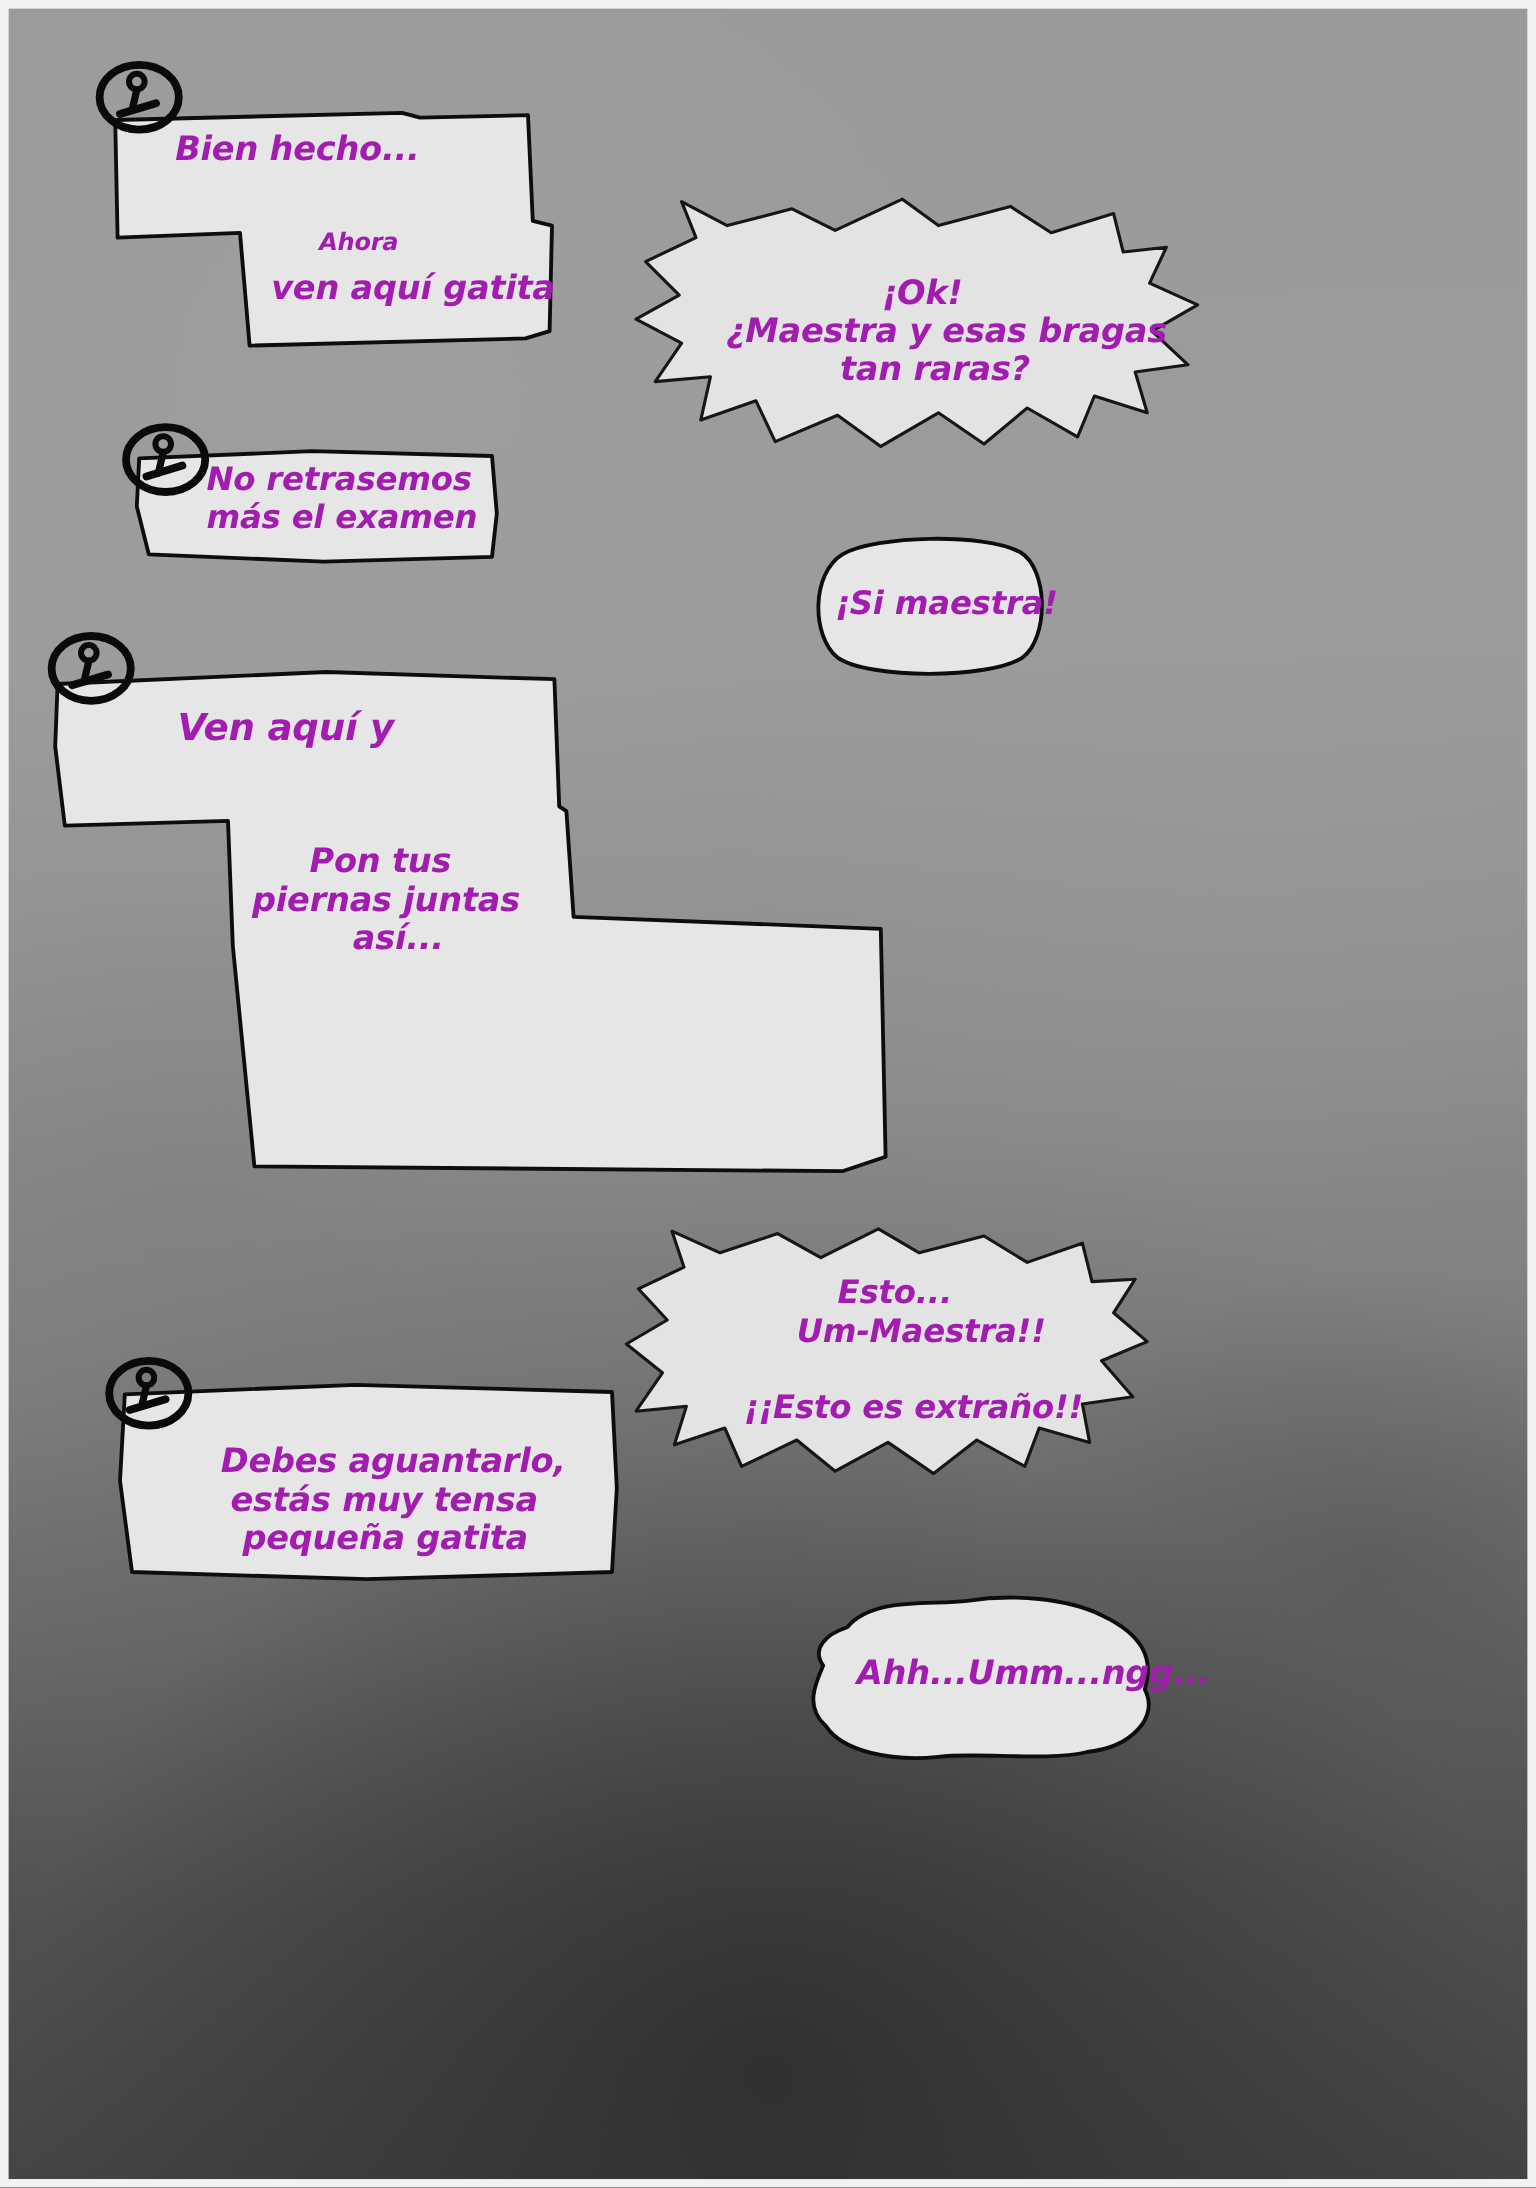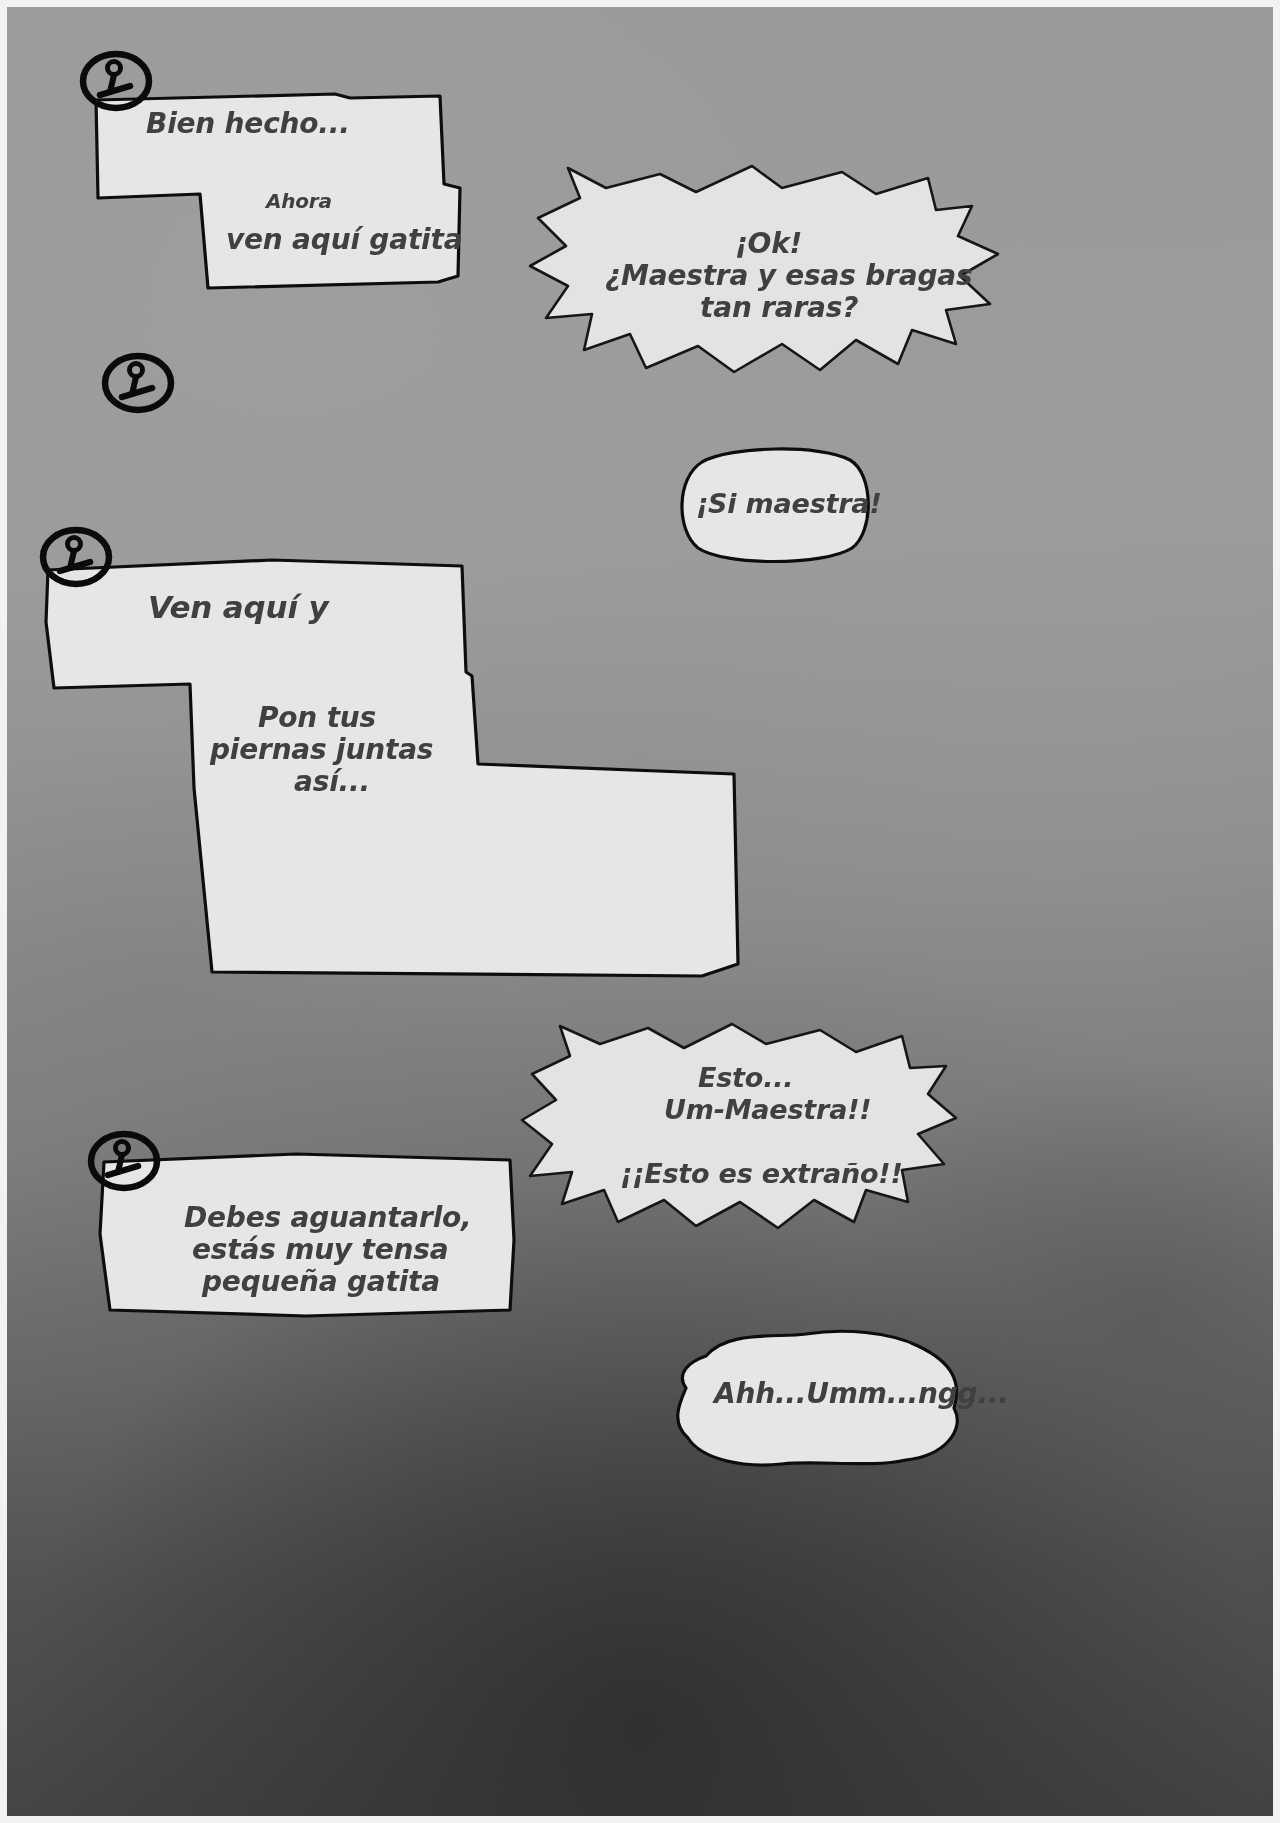--- a/index.html
+++ b/index.html
@@ -45,21 +45,21 @@
   }
 
   .bubble {
     position: absolute;
     z-index: 10;
     box-sizing: border-box;
   }
   .bubble .txt {
     position: absolute;
     z-index: 3;
-    color: #404040;
+    color: #a21caf;
     font-family: "DejaVu Sans", sans-serif;
     font-style: italic;
     font-weight: 700;
     letter-spacing: -0.2px;
     line-height: 1.16;
     white-space: pre;
   }
 
   
   .bubble svg {
@@ -110,20 +110,27 @@
     <svg viewBox="0 0 492 222" preserveAspectRatio="none">
       <path class="bub-fill-thin" d="M60,40 L48,10 L86,30 L140,16 L176,34 L232,8 L262,30 L322,14 L356,36 L408,20 L416,52 L452,48 L438,78
         L478,96 L440,118 L470,146 L426,152 L436,186 L392,172 L378,206 L336,182 L300,212 L262,186 L214,214 L178,188
         L126,210 L110,176 L64,192 L72,156 L26,160 L48,128 L10,108 L46,88 L18,60 Z"></path>
     </svg>
     <div class="txt" style="left:215px; top:70px; font-size:28px;">¡Ok!</div>
     <div class="txt" style="left:85px; top:102px; font-size:28px;">¿Maestra y esas bragas</div>
     <div class="txt" style="left:180px; top:134px; font-size:28px;">tan raras?</div>
   </div>
 
+  <div class="bubble" style="left:110px; top:372px; width:310px; height:98px;">
+    <svg viewBox="0 0 310 98" preserveAspectRatio="none">
+      <path class="bub-fill" d="M6,10 L150,4 L300,8 L304,56 L300,92 L160,96 L14,90 L4,50 Z"></path>
+    </svg>
+    <div class="txt" style="left:62px; top:12px; font-size:27px;">No retrasemos</div>
+    <div class="txt" style="left:62px; top:44px; font-size:27px;">más el examen</div>
+  </div>
   <div class="speaker" style="left:100px; top:352px;">
     <svg viewBox="0 0 76 62">
       <ellipse cx="38" cy="31" rx="33" ry="27" fill="none" stroke="#0a0a0a" stroke-width="6.5"></ellipse>
       <circle cx="36" cy="18" r="6.5" fill="none" stroke="#0a0a0a" stroke-width="5"></circle>
       <path d="M22,45 L52,36" stroke="#0a0a0a" stroke-width="6.5" stroke-linecap="round" fill="none"></path>
       <path d="M36,25 L32,42" stroke="#0a0a0a" stroke-width="6" stroke-linecap="round" fill="none"></path>
     </svg>
   </div>
 
   <div class="bubble" style="left:672px; top:444px; width:206px; height:122px;">

